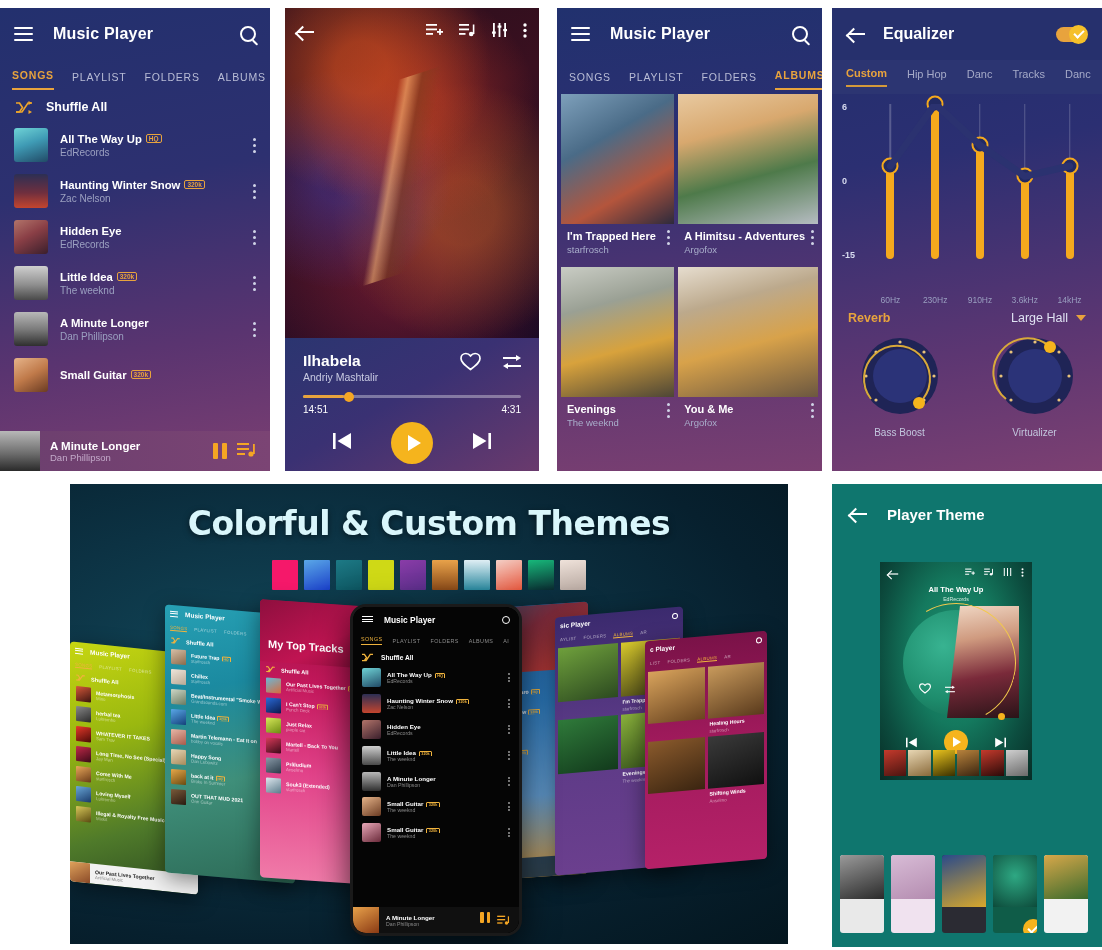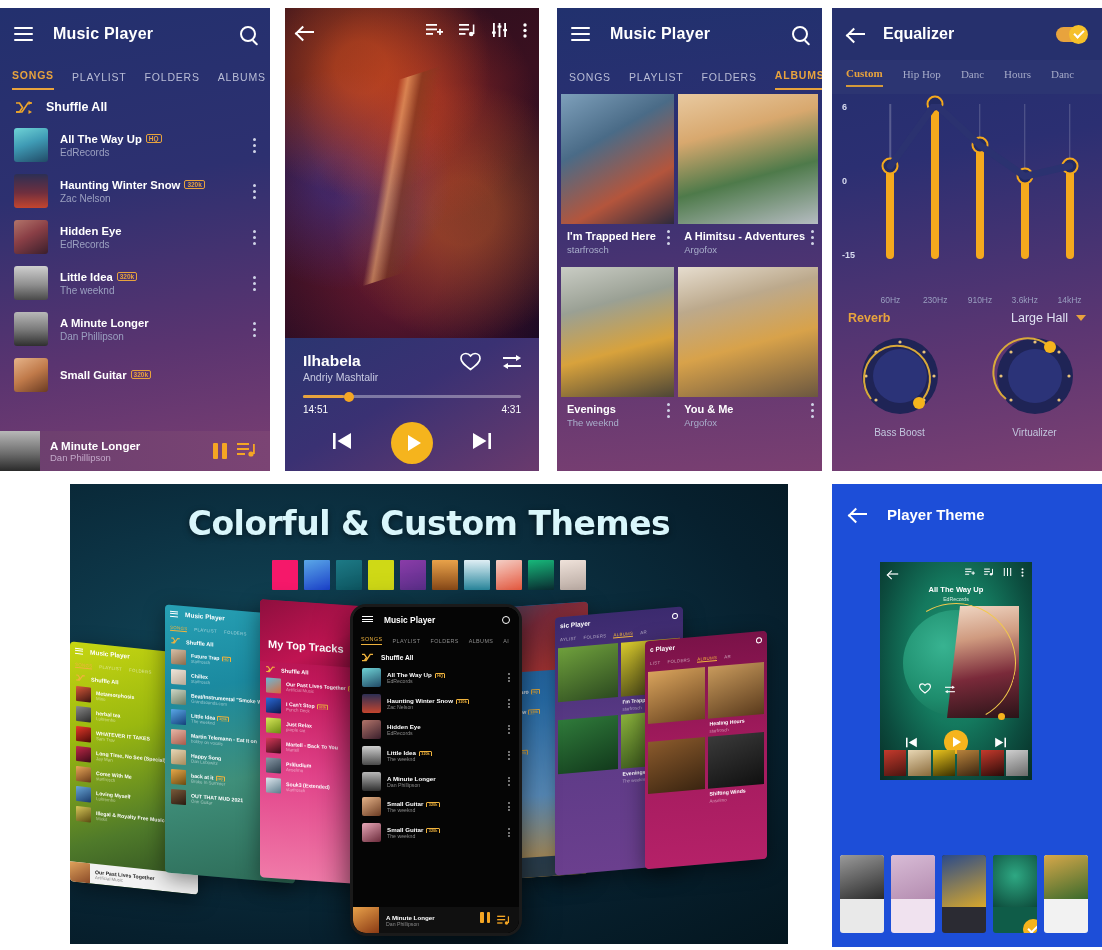--- a/index.html
+++ b/index.html
@@ -94,21 +94,21 @@
 
   
   #p4{ left:832px; top:8px; width:270px; height:463px;
        background:linear-gradient(170deg,#222f6d 0%,#2b2f72 32%,#5c3672 72%,#7c4072 100%);}
   .eqbar{ display:flex;align-items:center;height:52px;padding:0 16px;gap:18px;background:#26306d;}
   .eqtitle{color:#fff;font-size:16px;font-weight:bold;}
   .toggle{width:30px;height:15px;border-radius:9px;background:#e8a33d;position:relative;cursor:pointer;}
   .toggle .knob{position:absolute;right:-2px;top:-2px;width:19px;height:19px;border-radius:50%;background:#f5c02a;display:flex;align-items:center;justify-content:center;}
   .toggle .knob::after{content:"";width:8px;height:4px;border-left:2px solid #fff;border-bottom:2px solid #fff;transform:rotate(-45deg);margin-top:-2px;}
   .eqtabs{display:flex;gap:20px;padding:0 14px;height:34px;align-items:center;overflow:hidden;background:#2c3572;}
-  .eqtab{font-size:11px;color:#a5aac8;white-space:nowrap;cursor:pointer;padding-bottom:6px;font-family:Liberation Serif, serif;}
+  .eqtab{font-size:11px;color:#a5aac8;white-space:nowrap;cursor:pointer;padding-bottom:6px;}
   .eqtab.active{color:#e8a33d;font-weight:bold;border-bottom:2px solid #d49a3a;}
   .eqchart{position:relative;height:195px;padding:10px 10px 0 36px;}
   .eqlabel{position:absolute;left:10px;color:#d8dcf0;font-size:9px;font-weight:bold;}
   .sliders{position:relative;height:155px;display:flex;justify-content:space-around;align-items:flex-end;}
   .slider{position:relative;width:14px;height:155px;display:flex;justify-content:center;}
   .track{position:absolute;left:50%;transform:translateX(-50%);top:0;width:1.5px;height:100%;background:rgba(255,255,255,.22);}
   .fillbar{position:absolute;left:50%;transform:translateX(-50%);bottom:0;width:8px;background:#f5a91d;border-radius:4px;}
   .thumb{position:absolute;left:50%;transform:translate(-50%,50%);width:17px;height:17px;border-radius:50%;background:#222a63;border:2px solid #f5a91d;}
   .freqs{display:flex;justify-content:space-around;padding:6px 10px 0 36px;}
   .freq{font-size:8.5px;color:#9a9fc0;width:44px;text-align:center;}
@@ -164,21 +164,21 @@
   .bp-song{display:flex;align-items:center;gap:6px;padding:3.4px 9px;}
   .bp-art{width:19px;height:19px;border-radius:2px;flex:0 0 auto;background-size:cover;}
   .bp-st{color:#fff;font-size:6.2px;font-weight:bold;white-space:nowrap;overflow:hidden;}
   .bp-sa{color:#8a8a8a;font-size:5.2px;white-space:nowrap;overflow:hidden;}
   .bp-badge{font-size:3.8px;color:#f0b33d;border:.5px solid #f0b33d;border-radius:1px;padding:0 1.4px;margin-left:3px;}
   .bp-kb{width:2px;height:9px;display:flex;flex-direction:column;justify-content:space-between;margin-left:auto;}
   .bp-kb i{width:2px;height:2px;background:#9a9a9a;border-radius:50%;}
   .bp-nb{position:absolute;left:0;right:0;bottom:0;height:26px;background:#101010;display:flex;align-items:center;gap:7px;padding-right:9px;}
 
   
-  #p6{ left:832px; top:484px; width:270px; height:463px; background:#1d4ed8;}
+  #p6{ left:832px; top:484px; width:270px; height:463px; background:#0f766e;}
   .pt-bar{display:flex;align-items:center;height:60px;padding:0 18px;gap:20px;}
   .pt-title{color:#fff;font-size:15px;font-weight:bold;}
   .preview{ position:absolute; left:48px; top:78px; width:152px; height:218px; overflow:hidden;
     background:radial-gradient(ellipse at 50% 42%, #1f8f6e 0%, #14795e 40%, #0c4d3f 72%, #072d26 100%);}
   .pv-top{display:flex;align-items:center;height:20px;padding:0 8px;gap:9px;}
   .pv-title{color:#fff;font-size:7.6px;font-weight:bold;text-align:center;margin-top:3px;}
   .pv-artist{color:#cfeade;font-size:5.2px;text-align:center;margin-top:2px;}
   .disc{ position:relative; width:106px;height:106px;margin:8px auto 0;border-radius:50%;
     background:radial-gradient(circle at 38% 34%, #38b391 0%, #1e8d6d 55%, #0f5c48 100%); overflow:visible;}
   .disc .photo{position:absolute;right:-10px;top:-4px;width:72px;height:112px;
@@ -499,21 +499,21 @@
       <div class="eqtitle">Equalizer</div>
       <div class="spacer"></div>
       <div class="toggle">
           <div class="knob"></div>
         </div>
     </div>
     <div class="eqtabs">
       <div class="eqtab active">Custom</div>
       <div class="eqtab">Hip Hop</div>
       <div class="eqtab">Danc</div>
-      <div class="eqtab">Hours</div>
+      <div class="eqtab">Tracks</div>
       <div class="eqtab">Danc</div>
     </div>
 
     <div class="eqchart">
       <div class="eqlabel" style="top:8px">6</div>
       <div class="eqlabel" style="top:82px">0</div>
       <div class="eqlabel" style="top:156px">-15</div>
       <div class="sliders" id="eq-sliders">
           <div class="slider">
             <div class="track"></div>

